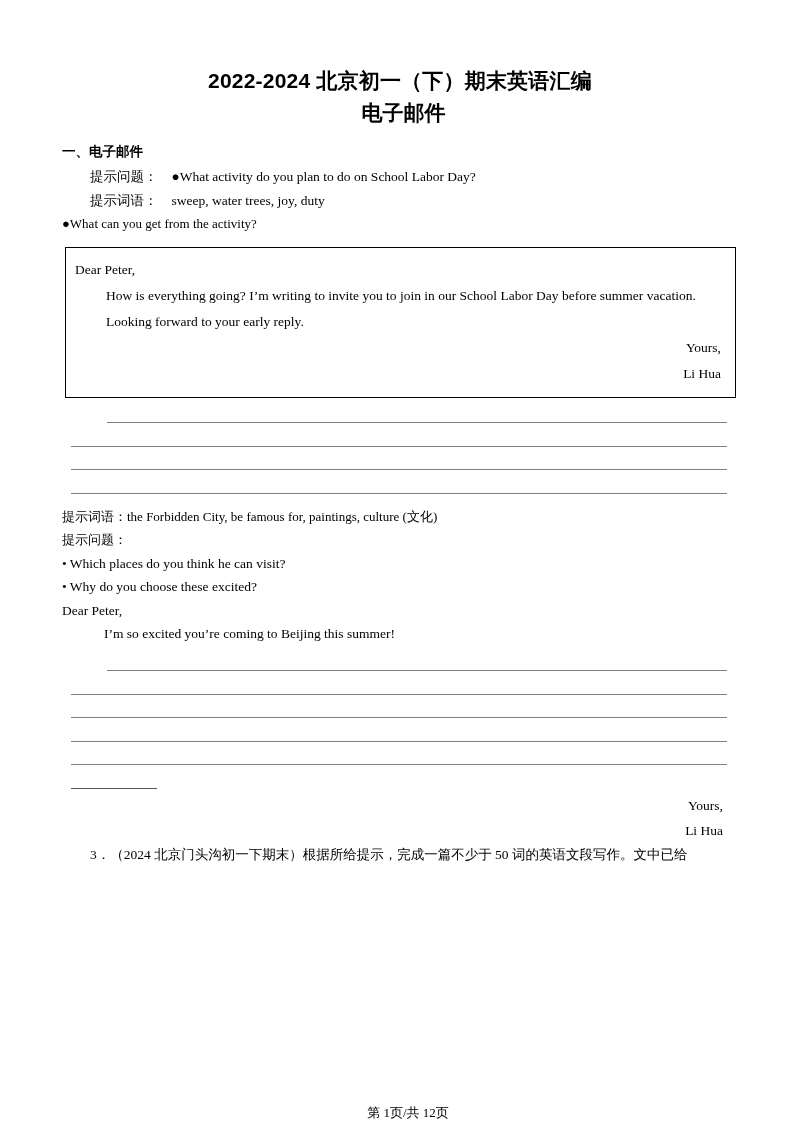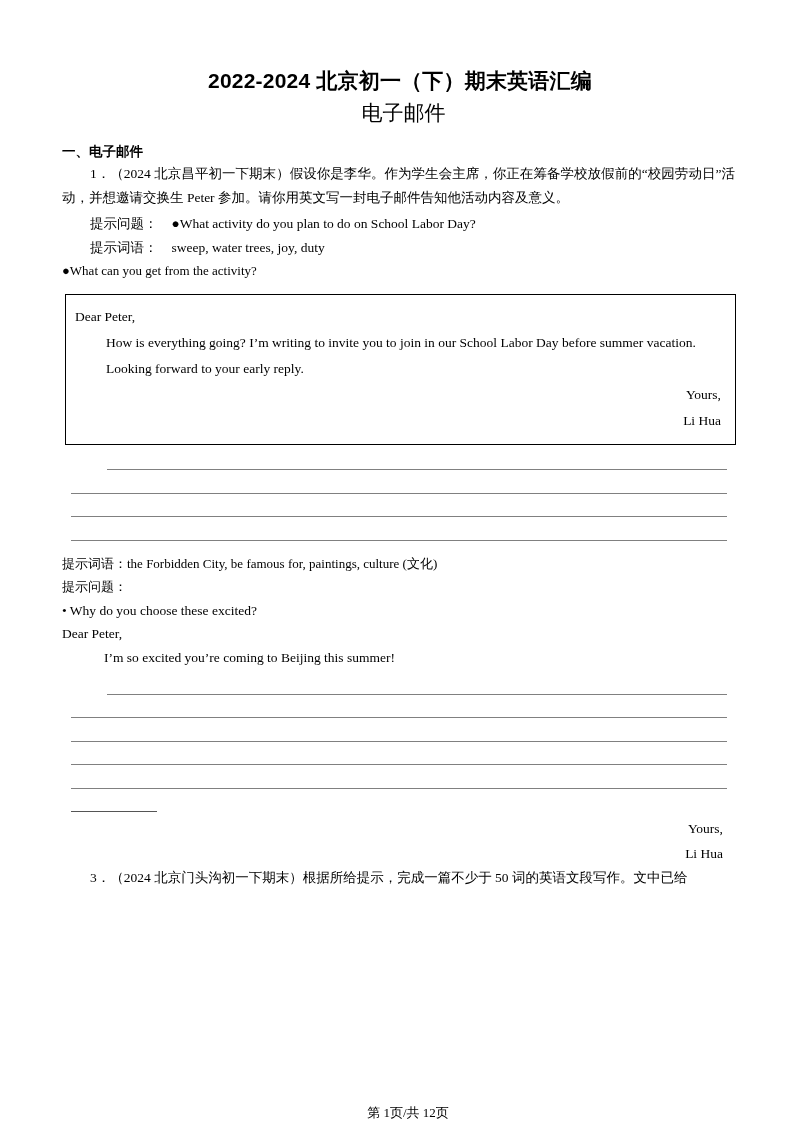--- a/index.html
+++ b/index.html
@@ -25,21 +25,21 @@
     font-weight: bold;
     font-size: 21px;
     line-height: 30px;
     letter-spacing: 0.2px;
     margin: 0;
     padding-top: 58px;
   }
   .doc-subtitle {
     text-align: center;
     font-family: "Liberation Sans", "DejaVu Sans", sans-serif;
-    font-weight: normal;
+    font-weight: bold;
     font-size: 21px;
     line-height: 30px;
     margin: 0;
     padding-top: 2px;
     padding-left: 7px;
   }
   .content {
     position: relative;
     margin-top: 14px;
     padding: 0 65px 0 62px;
@@ -165,21 +165,20 @@
 <div class="page">
 
   <h1 class="doc-title">2022-2024 北京初一（下）期末英语汇编</h1>
   <h2 class="doc-subtitle">电子邮件</h2>
 
   <div class="content">
 
     <div class="section-head">一、电子邮件</div>
 
     <div>
-      <p class="para indent2">1．（2024 北京昌平初一下期末）假设你是李华。作为学生会主席，你正在筹备学校放假前的“校园劳动日”活动，并想邀请交换生 Peter 参加。请你用英文写一封电子邮件告知他活动内容及意义。</p>
 
       <div class="spacer-xs"></div>
 
       <p class="hint">
         <span class="lbl">提示问题：</span><span class="gap"></span><span>●What activity do you plan to do on School Labor Day?</span>
       </p>
 
       <p class="hint">
         <span class="lbl">提示词语：</span><span class="gap"></span><span>sweep, water trees, joy, duty</span>
       </p>
@@ -205,20 +204,21 @@
     <div class="spacer-sm"></div>
 
     <div>
 
       <p class="hint-flush">
         <span class="lbl">提示词语：</span><span>the Forbidden City, be famous for, paintings, culture (文化)</span>
       </p>
 
       <p class="hint-flush">提示问题：</p>
 
+      <p class="bullet-line">• Which places do you think he can visit?</p>
       <p class="bullet-line">• Why do you choose these excited?</p>
 
       <p class="q2-open">Dear Peter,</p>
       <p class="q2-open ind">I’m so excited you’re coming to Beijing this summer!</p>
 
       <div class="answer-lines">
         <div class="aline first"></div>
         <div class="aline"></div>
         <div class="aline"></div>
         <div class="aline"></div>

